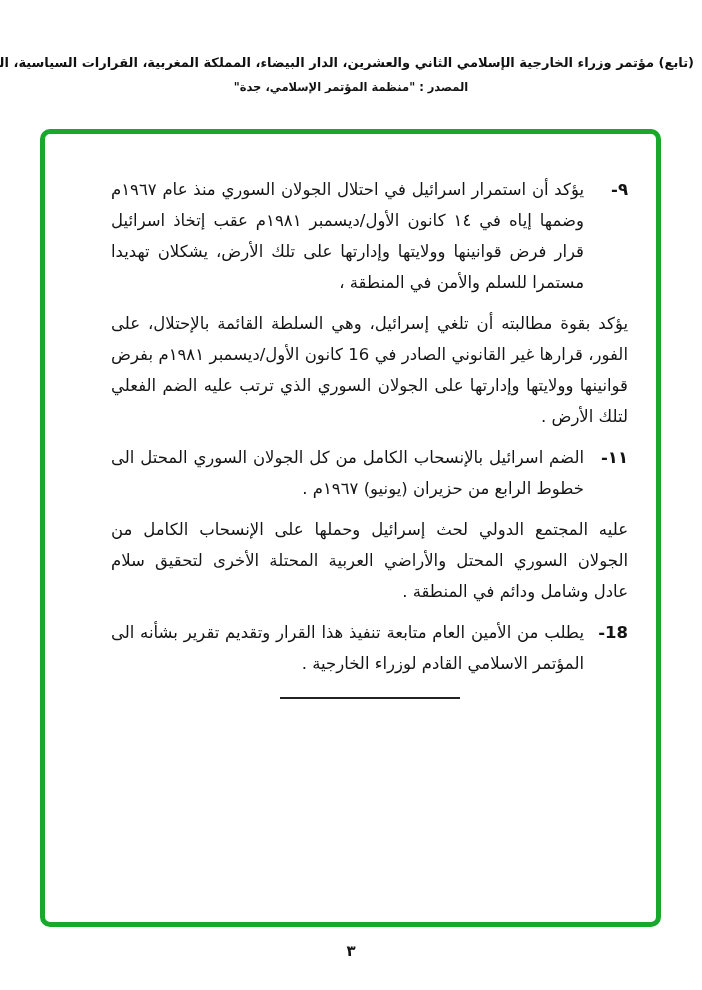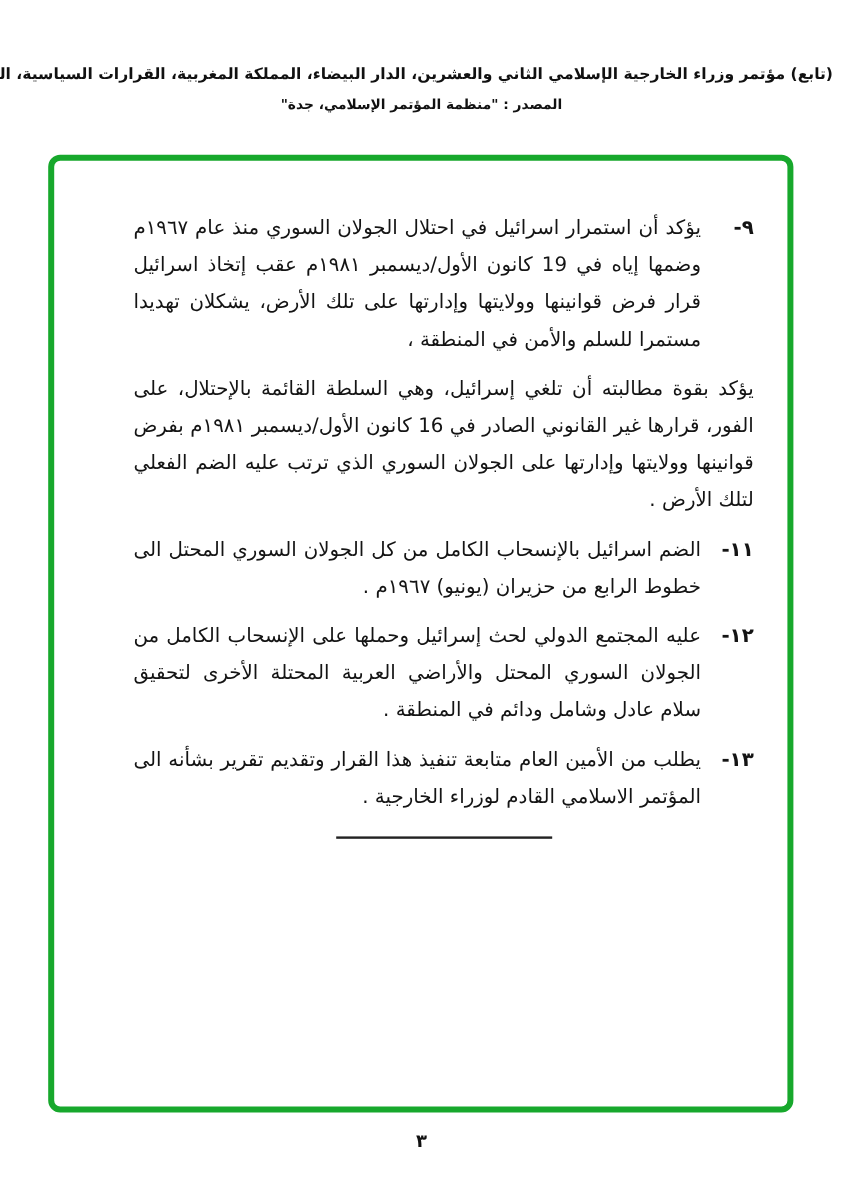--- a/index.html
+++ b/index.html
@@ -108,39 +108,38 @@
   <div class="doc-header">
     <div class="line1">(تابع) مؤتمر وزراء الخارجية الإسلامي الثاني والعشرين، الدار البيضاء، المملكة المغربية، القرارات السياسية، القرار الرقم ٢٢/٣-س</div>
     <div class="line2">المصدر :  "منظمة المؤتمر الإسلامي، جدة"</div>
   </div>
 
   <div class="frame" style="border-color: rgb(23, 168, 44);">
     <div class="content">
 
       <div class="para">
         <span class="num">٩-</span>
-        <p class="body"><b class="lead">يؤكد</b><span> أن استمرار اسرائيل في احتلال الجولان السوري منذ عام ١٩٦٧م وضمها إياه في 19 كانون الأول/ديسمبر ١٩٨١م عقب إتخاذ اسرائيل قرار فرض قوانينها وولايتها وإدارتها على تلك الأرض، يشكلان تهديدا مستمرا للسلم والأمن في المنطقة ،</span></p>
+        <p class="body"><b class="lead">يؤكد</b><span> أن استمرار اسرائيل في احتلال الجولان السوري منذ عام ١٩٦٧م وضمها إياه في ١٤ كانون الأول/ديسمبر ١٩٨١م عقب إتخاذ اسرائيل قرار فرض قوانينها وولايتها وإدارتها على تلك الأرض، يشكلان تهديدا مستمرا للسلم والأمن في المنطقة ،</span></p>
       </div>
 
       <div class="para">
         <p class="body"><b class="lead">يؤكد</b><span> بقوة مطالبته أن تلغي إسرائيل، وهي السلطة القائمة بالإحتلال، على الفور، قرارها غير القانوني الصادر في 16 كانون الأول/ديسمبر ١٩٨١م بفرض قوانينها وولايتها وإدارتها على الجولان السوري الذي ترتب عليه الضم الفعلي لتلك الأرض .</span></p>
       </div>
 
       <div class="para">
         <span class="num">١١-</span>
         <p class="body"><b class="lead">الضم</b><span> اسرائيل بالإنسحاب الكامل من كل الجولان السوري المحتل الى خطوط الرابع من حزيران (يونيو) ١٩٦٧م .</span></p>
       </div>
 
       <div class="para">
-        <span class="num">١٢-</span>
         <p class="body"><b class="lead">عليه</b><span> المجتمع الدولي لحث إسرائيل وحملها على الإنسحاب الكامل من الجولان السوري المحتل والأراضي العربية المحتلة الأخرى لتحقيق سلام عادل وشامل ودائم في المنطقة .</span></p>
       </div>
 
       <div class="para">
-        <span class="num">١٣-</span>
+        <span class="num">18-</span>
         <p class="body"><b class="lead">يطلب</b><span> من الأمين العام متابعة تنفيذ هذا القرار وتقديم تقرير بشأنه الى المؤتمر الاسلامي القادم لوزراء الخارجية .</span></p>
       </div>
 
       <div class="end-rule"></div>
 
     </div>
   </div>
 
   <div class="page-number">٣</div>
 

